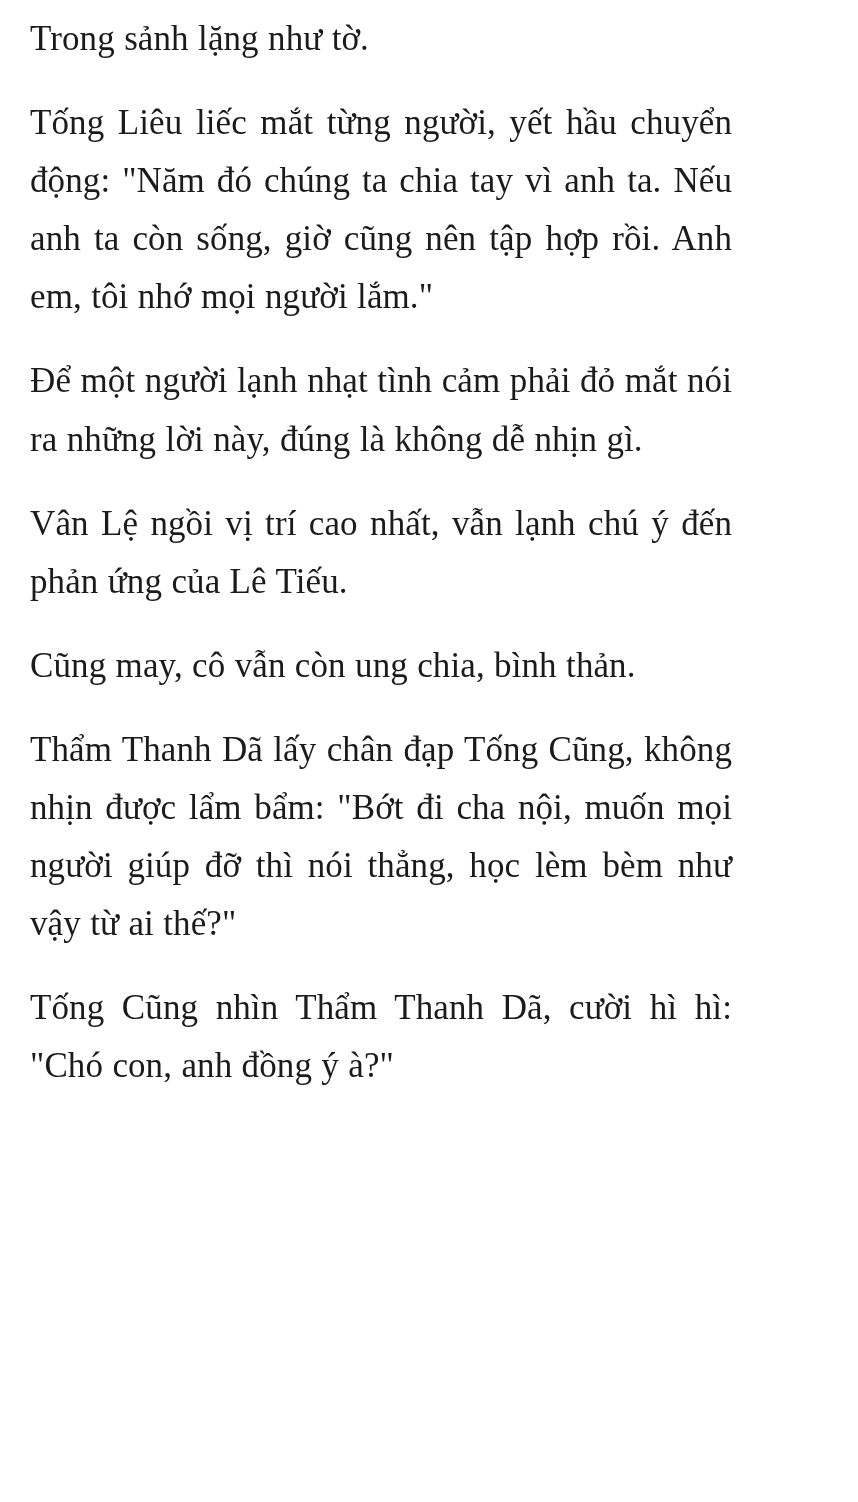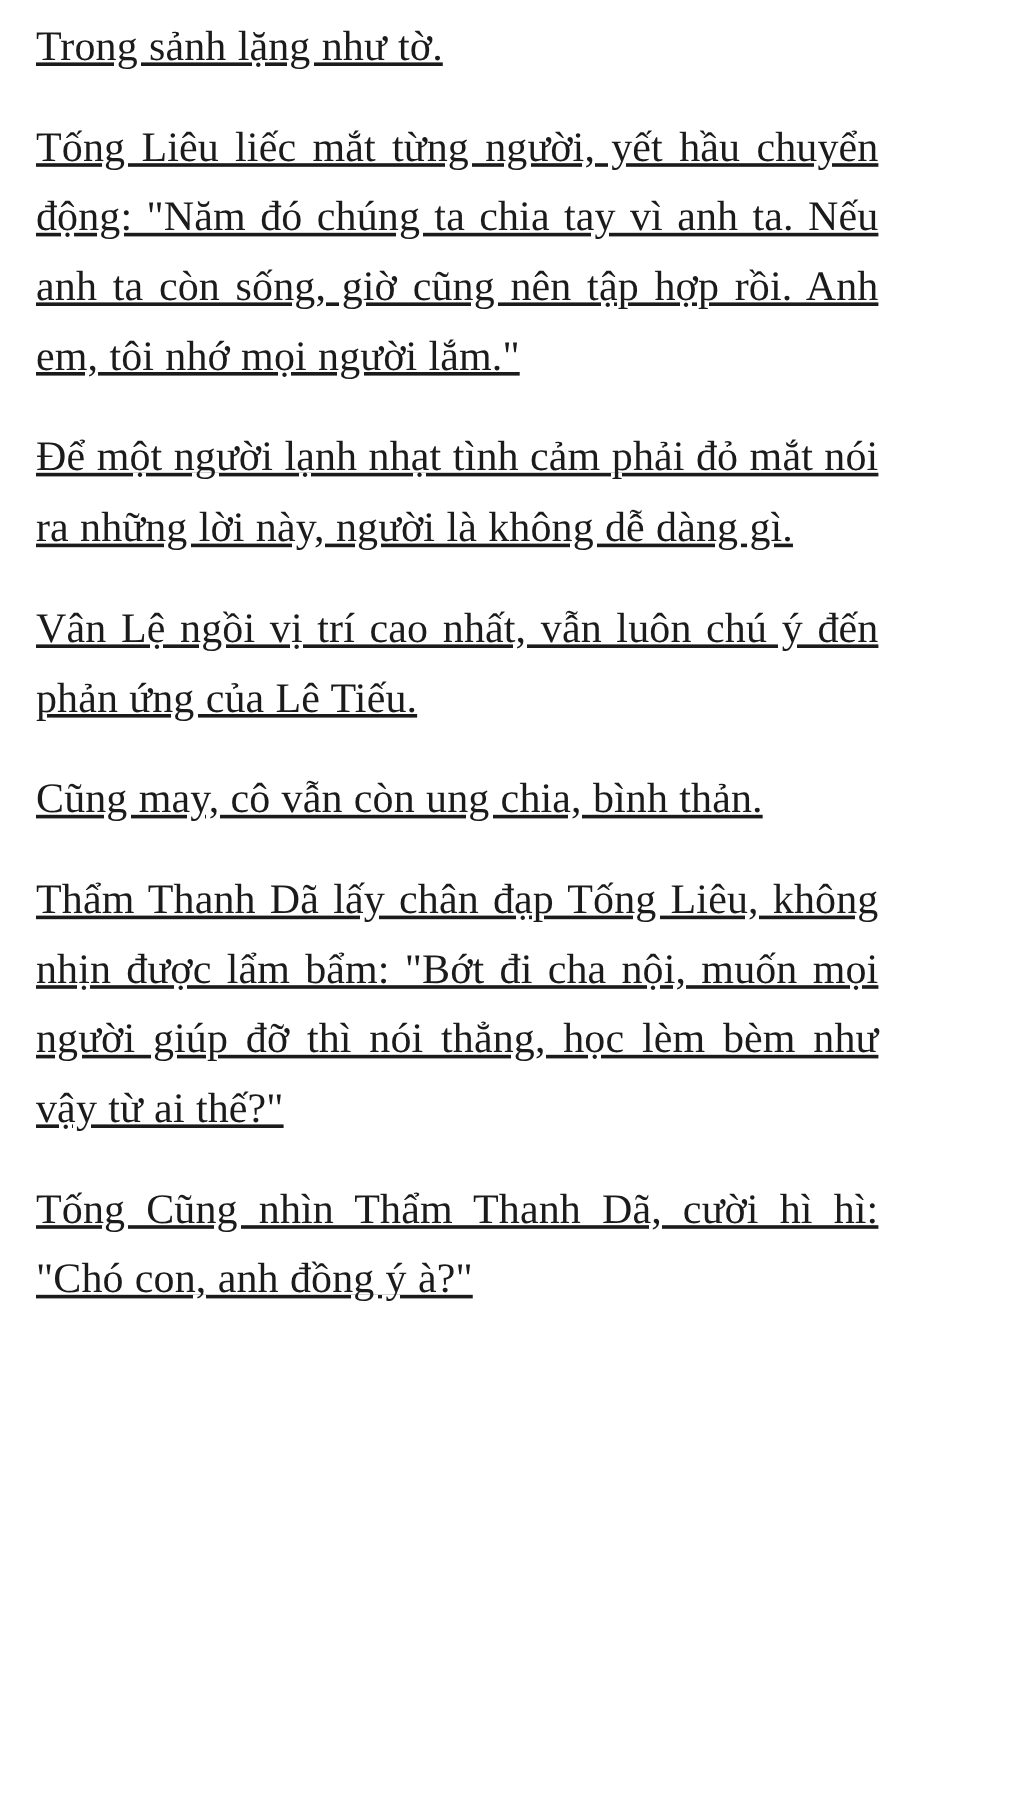--- a/index.html
+++ b/index.html
@@ -10,39 +10,38 @@
   body {
     width: 858px;
     min-height: 1502px;
     font-family: "Liberation Serif", "DejaVu Serif", serif;
     color: #1b1b1b;
   }
   .reader {
     padding: 10px 30px 20px 30px;
     box-sizing: border-box;
     width: 762px;
-    text-decoration: underline;
   }
   .para {
     font-size: 35px;
     line-height: 1.66;
     text-align: justify;
     text-justify: inter-word;
     margin: 0 0 26px 0;
     letter-spacing: 0.1px;
     word-spacing: 0.5px;
   }
   .para:last-child {
     margin-bottom: 0;
   }
 </style>
 </head>
 <body>
 
 <div class="reader">
   <p class="para">Trong sảnh lặng như tờ.</p>
   <p class="para">Tống Liêu liếc mắt từng người, yết hầu chuyển động: "Năm đó chúng ta chia tay vì anh ta. Nếu anh ta còn sống, giờ cũng nên tập hợp rồi. Anh em, tôi nhớ mọi người lắm."</p>
-  <p class="para">Để một người lạnh nhạt tình cảm phải đỏ mắt nói ra những lời này, người là không dễ dàng gì.</p>
-  <p class="para">Vân Lệ ngồi vị trí cao nhất, vẫn luôn chú ý đến phản ứng của Lê Tiếu.</p>
+  <p class="para">Để một người lạnh nhạt tình cảm phải đỏ mắt nói ra những lời này, đúng là không dễ nhịn gì.</p>
+  <p class="para">Vân Lệ ngồi vị trí cao nhất, vẫn lạnh chú ý đến phản ứng của Lê Tiếu.</p>
   <p class="para">Cũng may, cô vẫn còn ung chia, bình thản.</p>
-  <p class="para">Thẩm Thanh Dã lấy chân đạp Tống Liêu, không nhịn được lẩm bẩm: "Bớt đi cha nội, muốn mọi người giúp đỡ thì nói thẳng, học lèm bèm như vậy từ ai thế?"</p>
+  <p class="para">Thẩm Thanh Dã lấy chân đạp Tống Cũng, không nhịn được lẩm bẩm: "Bớt đi cha nội, muốn mọi người giúp đỡ thì nói thẳng, học lèm bèm như vậy từ ai thế?"</p>
   <p class="para">Tống Cũng nhìn Thẩm Thanh Dã, cười hì hì: "Chó con, anh đồng ý à?"</p>
 </div>
 
 </body></html>

